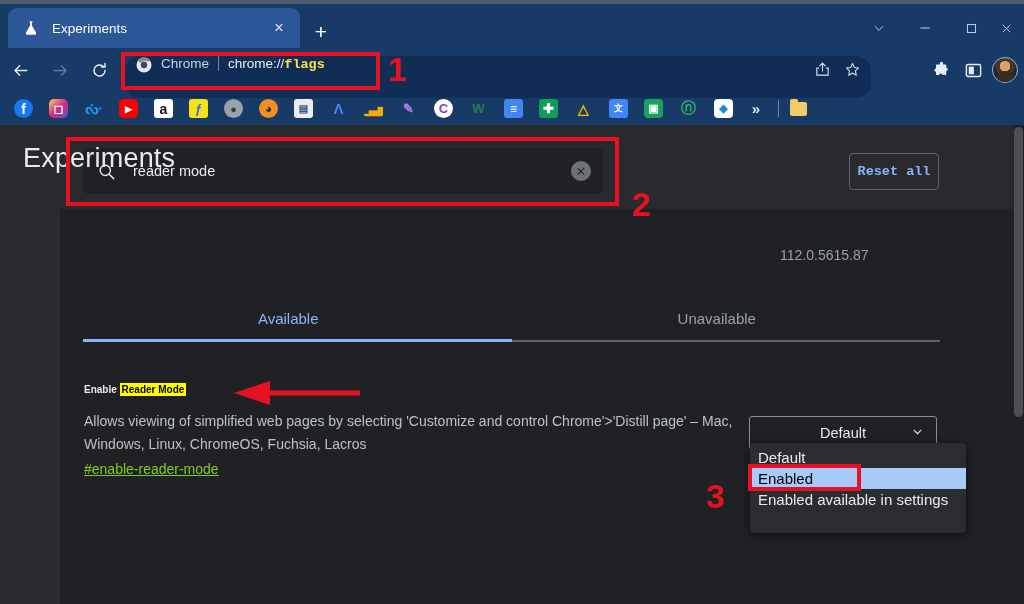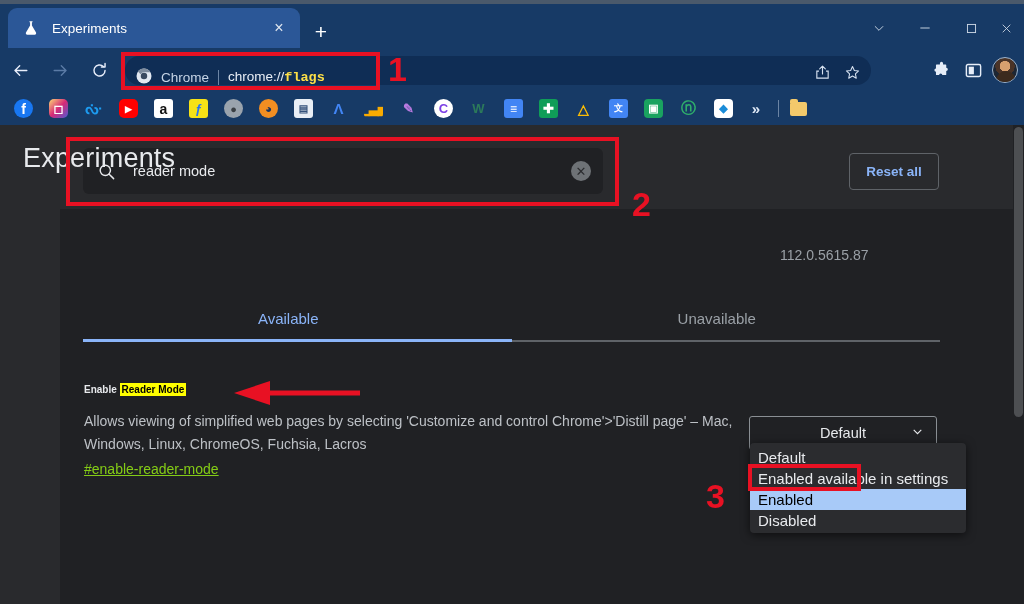--- a/index.html
+++ b/index.html
@@ -58,23 +58,23 @@
   .addrrow {
     position: absolute; left: 0; top: 48px; width: 1024px; height: 44px;
   }
   .navbtn {
     position: absolute; top: 8px; width: 28px; height: 28px;
     display: flex; align-items: center; justify-content: center;
     color: #e8eefb; font-size: 17px; line-height: 1;
   }
   .navbtn.disabled { color: #5b7ba6; }
   .omnibox {
-    position: absolute; left: 125px; top: 8px; width: 746px; height: 29px;
+    position: absolute; left: 125px; top: 8px; width: 746px; height: 42px;
     background: #0f2d55; border-radius: 15px;
-    display: flex; align-items: flex-end; padding: 0 6px 0 10px;
+    display: flex; align-items: flex-start; padding: 0 6px 0 10px;
   }
   .omni-icon { width: 18px; height: 18px; flex: 0 0 18px; position: relative; }
   .omni-chrome-label { color: #c6d4e6; font-size: 13.5px; margin-left: 8px; }
   .omni-sep {
     width: 1px; height: 15px; background: #6d86a6; margin: 0 9px;
   }
   .omni-url { color: #e9eef6; font-size: 13.5px; }
   .omni-url b { color: #fde047; font-weight: 700; font-family: Liberation Mono, monospace; }
   .omni-right { margin-left: auto; display: flex; align-items: center; gap: 4px; }
   .omni-ico {
@@ -159,21 +159,21 @@
   }
   .clear-btn {
     width: 20px; height: 20px; border-radius: 50%; background: #6e7276;
     color: #2b2c2f; font-size: 13px; display: flex; align-items: center;
     justify-content: center; flex: 0 0 20px; line-height: 1;
   }
   .reset-all {
     position: absolute; left: 849px; top: 153px; width: 90px; height: 37px;
     border: 1px solid #5f6368; border-radius: 4px; background: transparent;
     color: #8ab4f8; font-size: 13.5px; font-weight: 600;
-    display: flex; align-items: center; justify-content: center;
+    display: flex; align-items: center; justify-content: center; font-family: Liberation Mono, monospace;
   }
   .exp-title {
     position: absolute; left: 23px; top: 143px; color: #e8eaed;
     font-size: 27px; font-weight: 400; letter-spacing: .2px;
   }
   .version {
     position: absolute; left: 780px; top: 247px; color: #9aa0a6; font-size: 14px;
   }
   .tabs {
     position: absolute; left: 74px; top: 295px; width: 857px; height: 46px;
@@ -467,23 +467,22 @@
     <span>Default</span>
     <span class="chev">
       <svg width="13" height="13" viewBox="0 0 24 24">
           <path d="M5 9l7 7 7-7" fill="none" stroke="#e8eaed" stroke-width="2"></path>
         </svg>
     </span>
   </div>
 
   <div class="popup">
     <div class="popup-item">Default</div>
+    <div class="popup-item selected">Enabled</div>
     <div class="popup-item">Enabled available in settings</div>
-    <div class="popup-item selected">Enabled</div>
-    <div class="popup-item">Disabled</div>
   </div>
 
   <div class="scrollbar">
     <div class="scroll-thumb"></div>
   </div>
 
   <div class="ann-box" style="left:121px; top:52px; width:259px; height:38px;"></div>
   <div class="ann-num" style="left:388px; top:52px;">1</div>
 
   <div class="ann-box" style="left:66px; top:137px; width:553px; height:69px;"></div>

